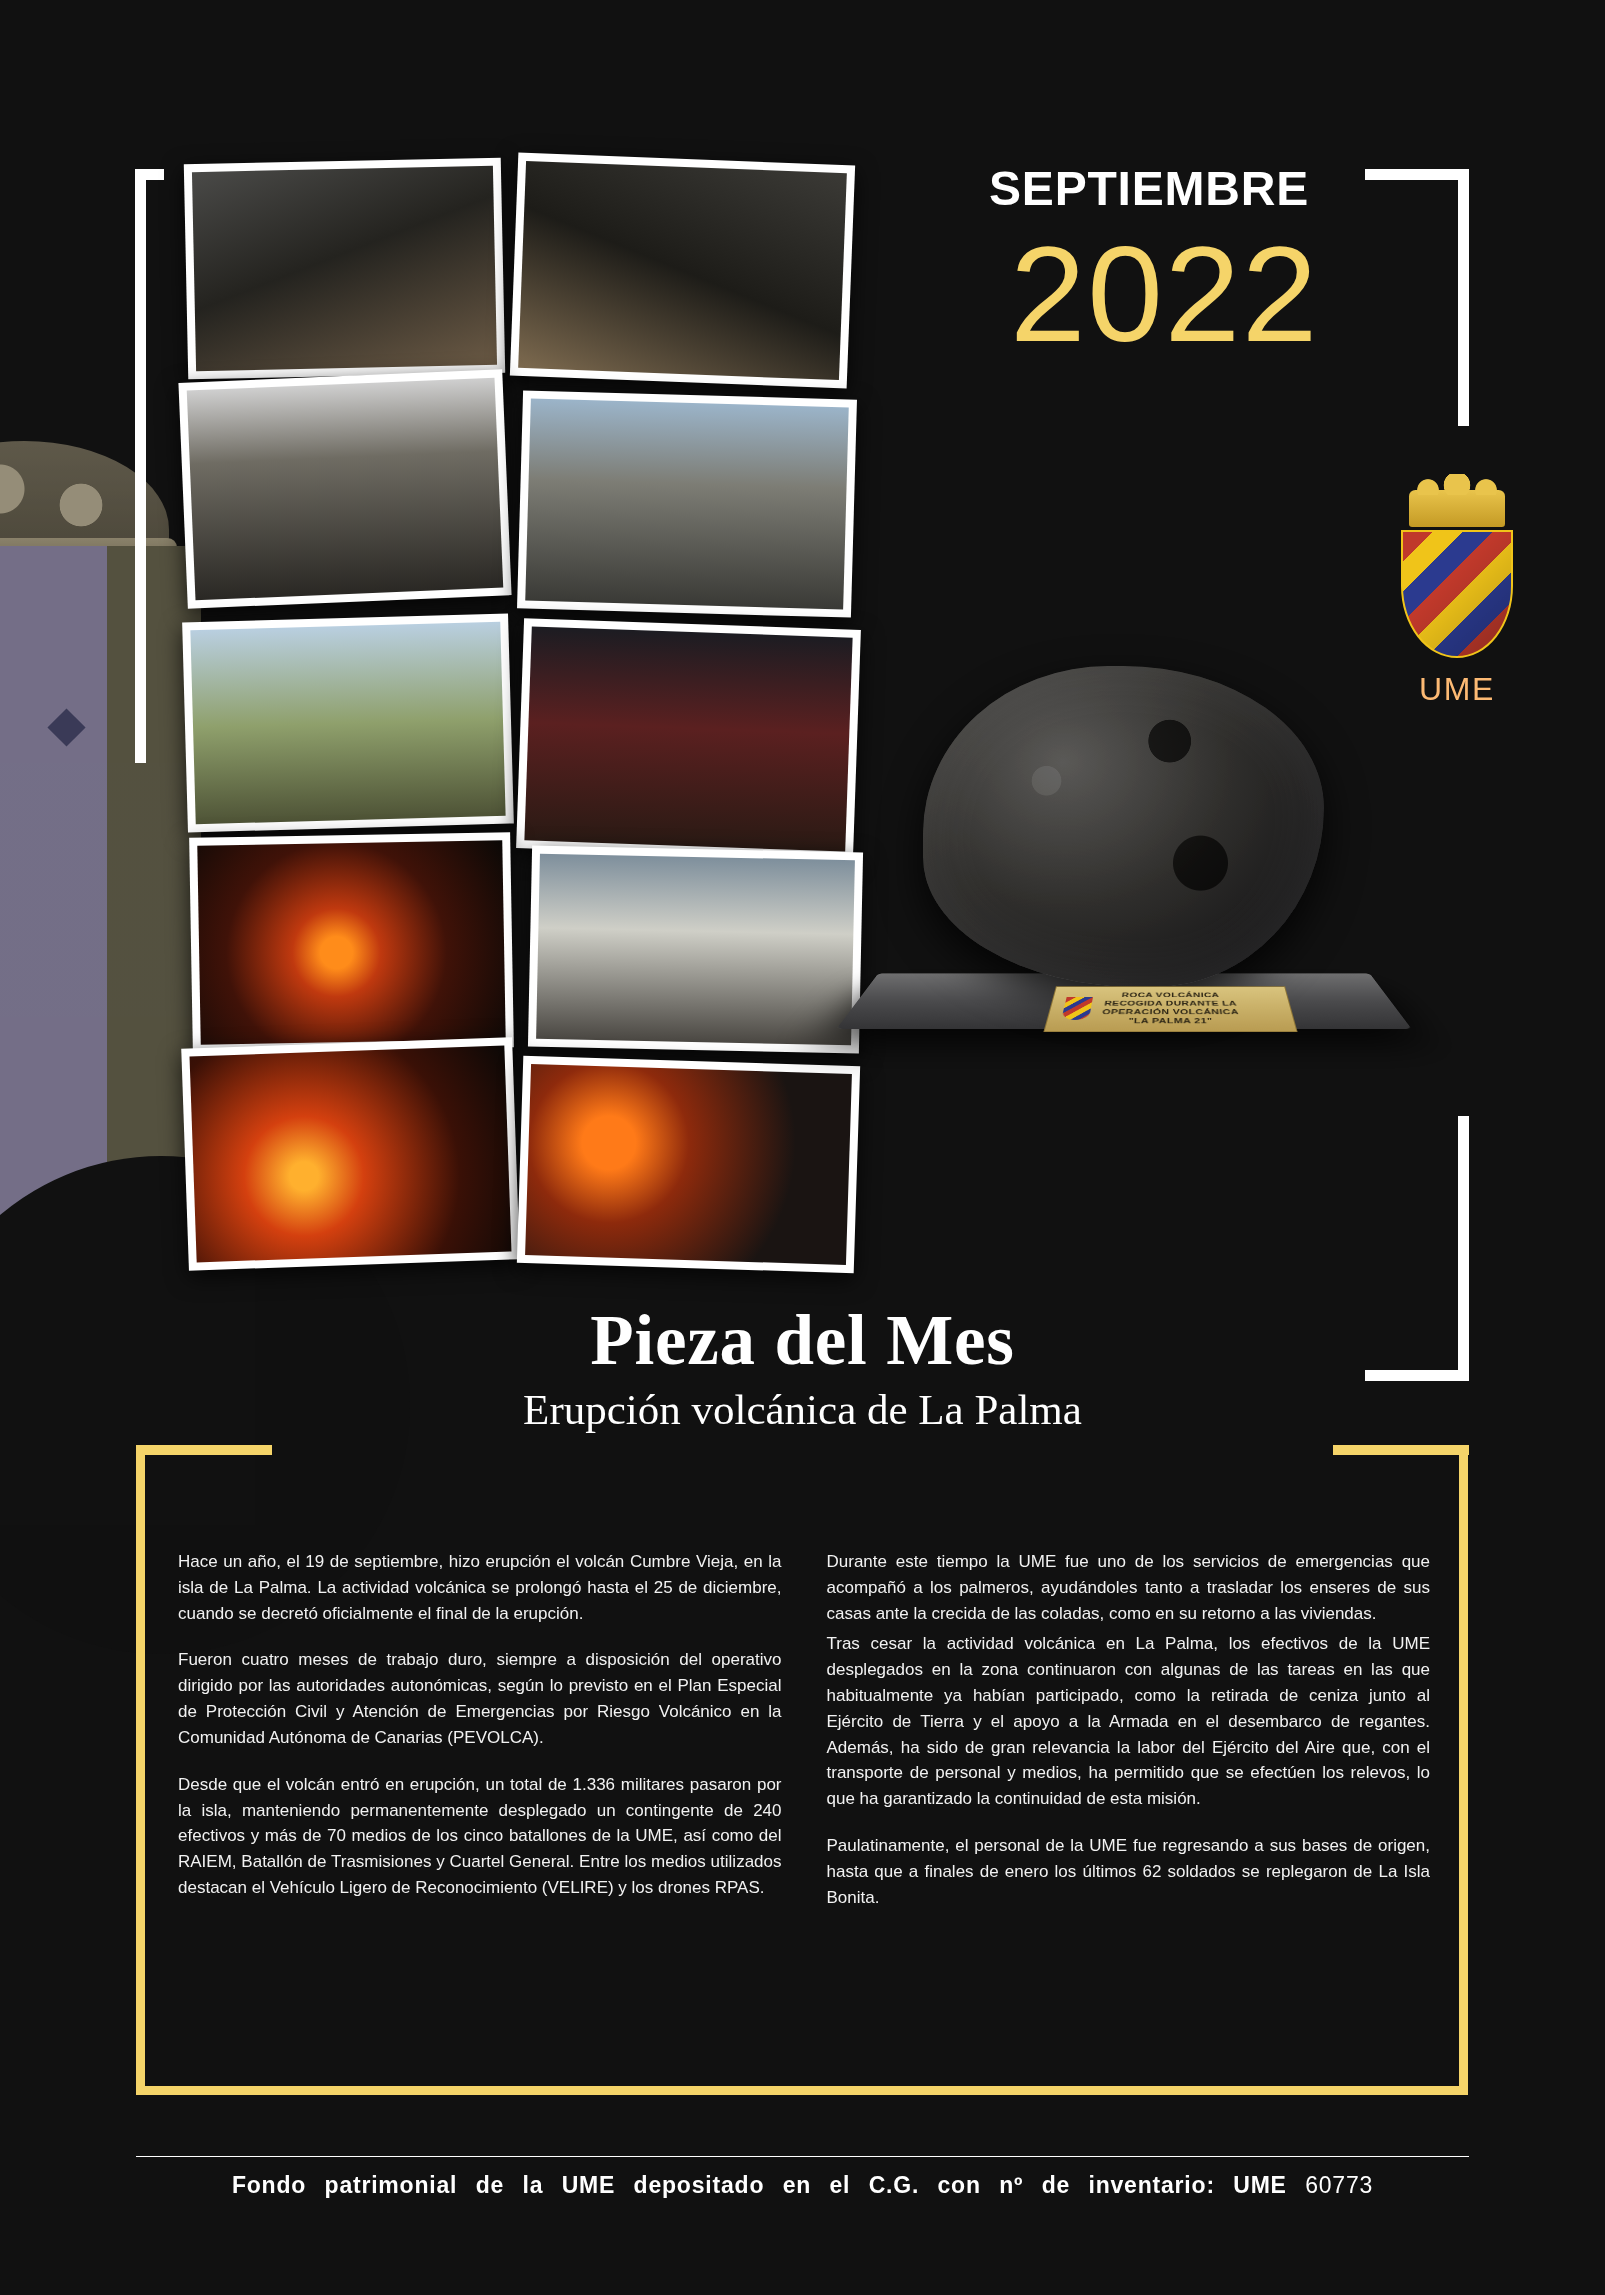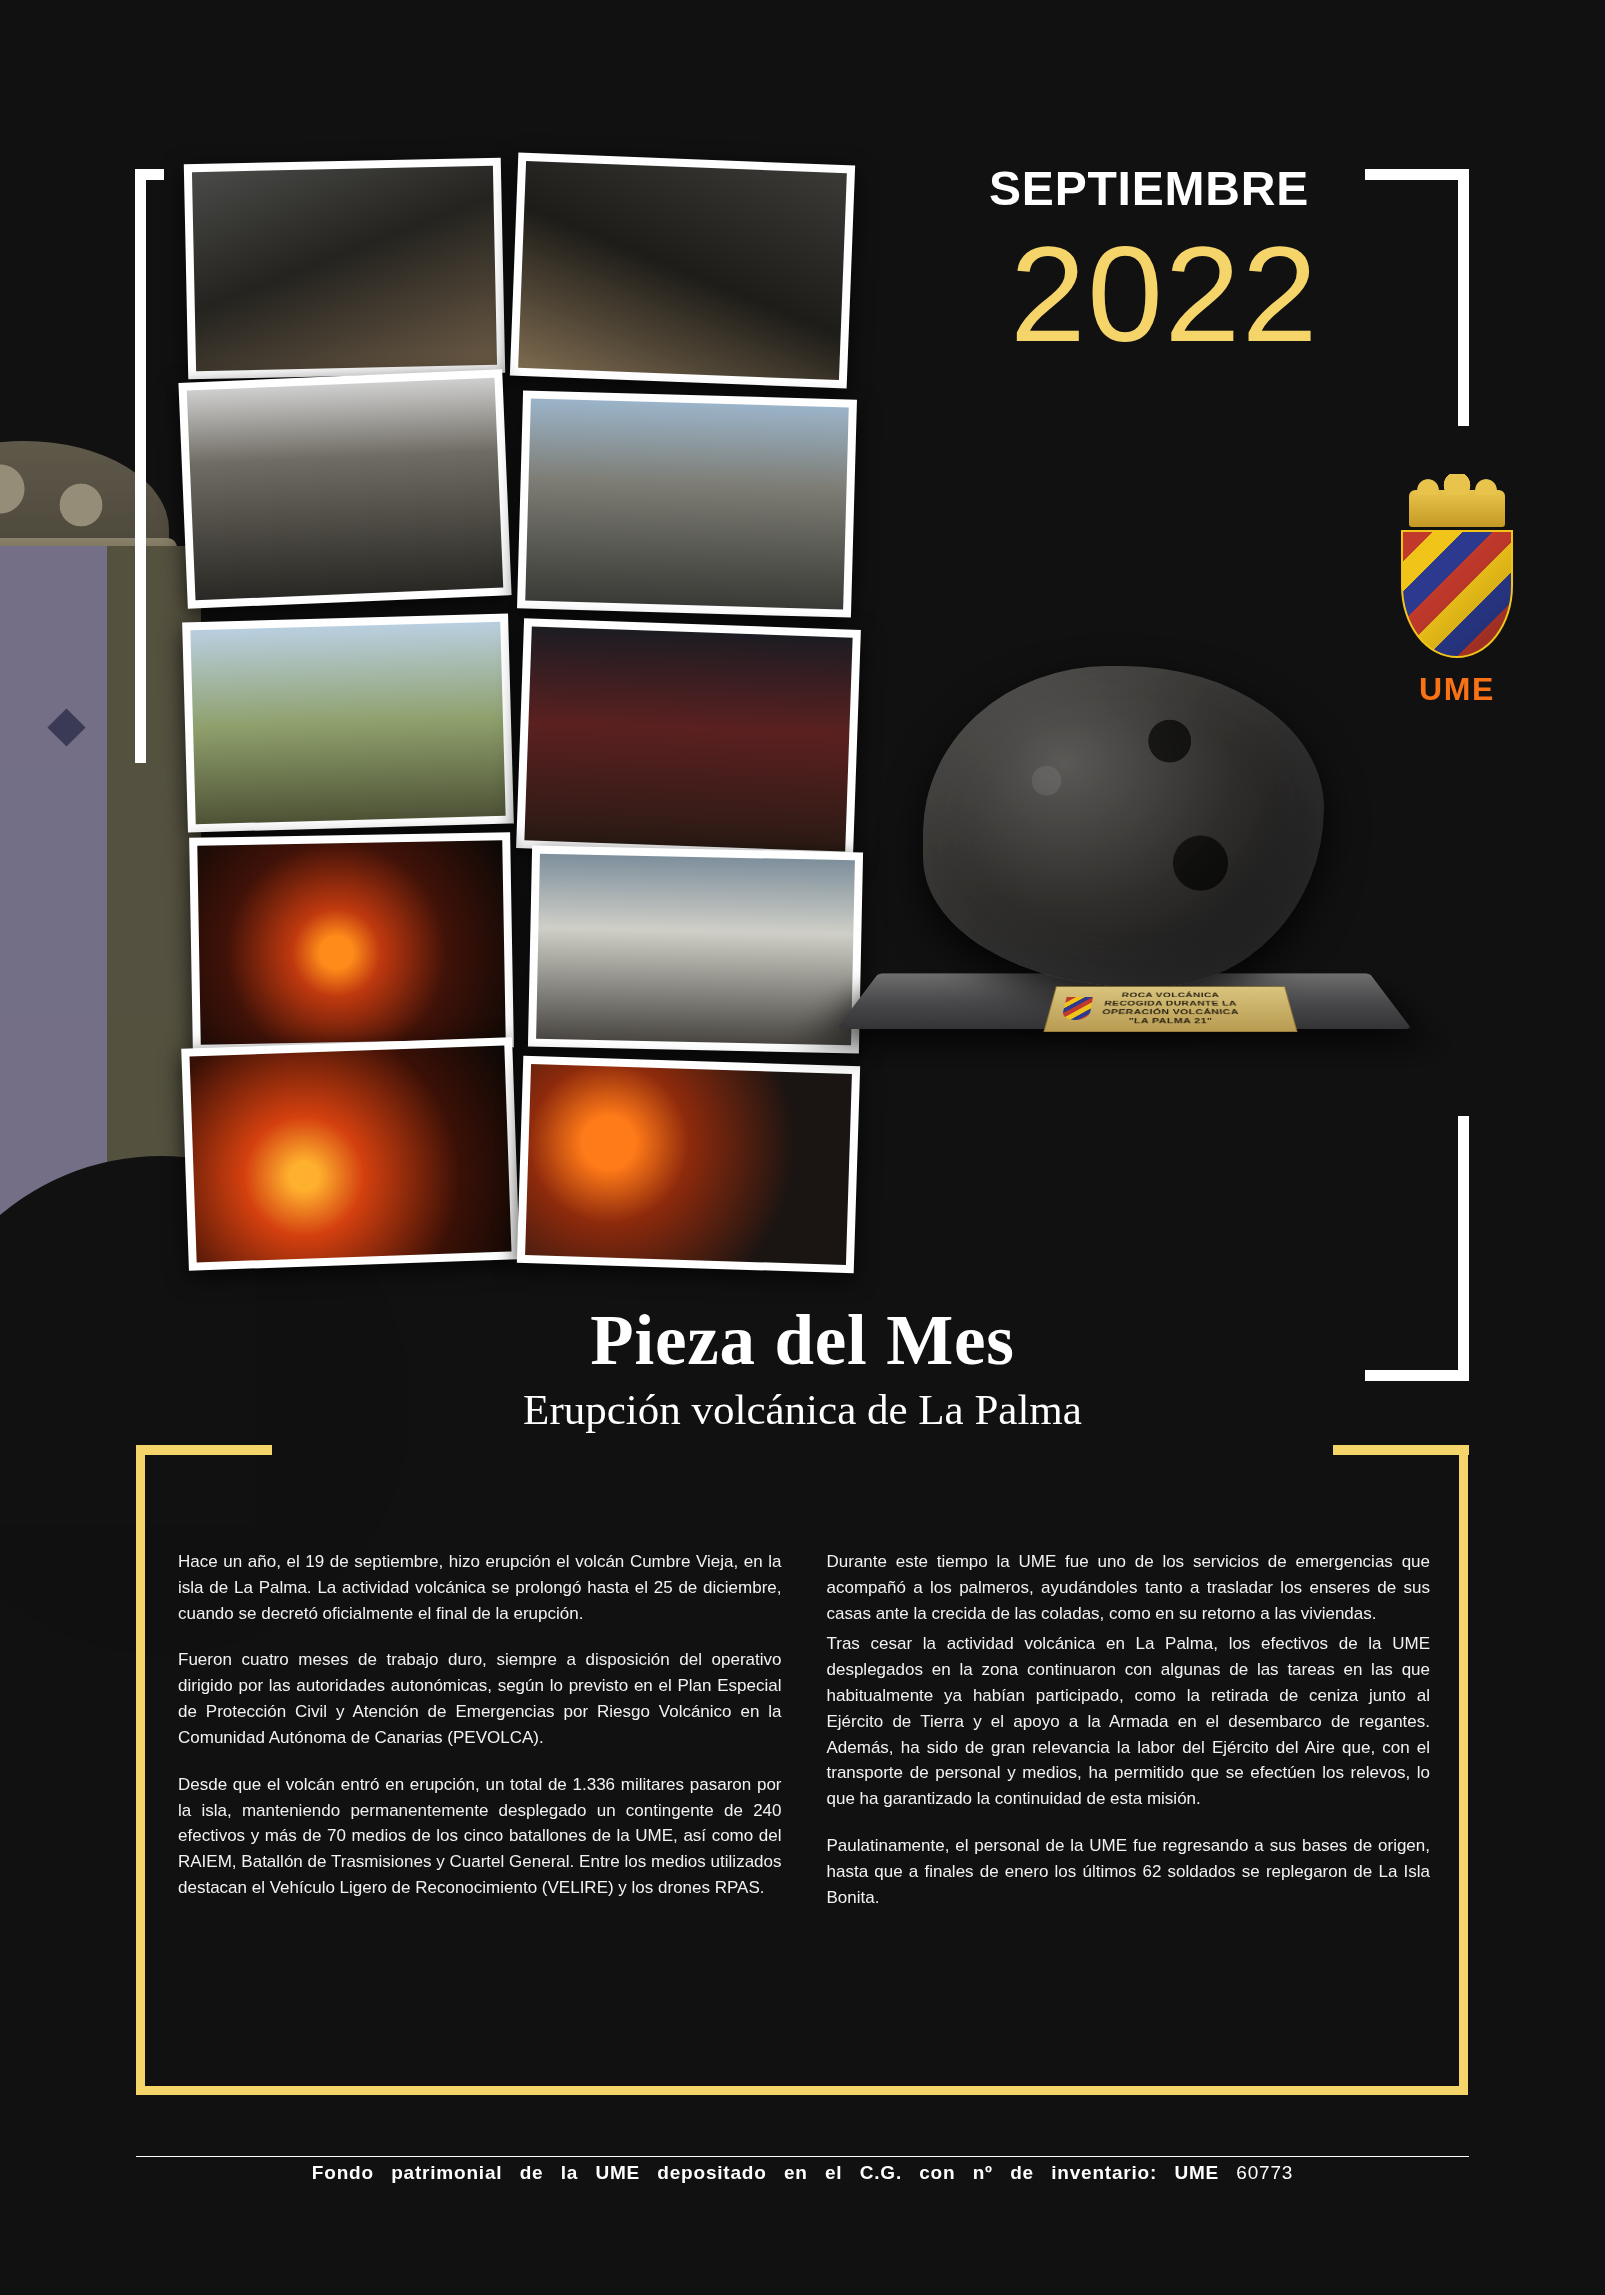--- a/index.html
+++ b/index.html
@@ -111,21 +111,21 @@
     background: repeating-linear-gradient(135deg, #c0392b 0 21px, #f0c419 21px 42px, #2b3a8f 42px 63px);
     border: 2.4px solid #f0c419;
     border-radius: 0 0 56px 56px / 0 0 72px 72px;
     position: relative; overflow: hidden;
   }
   .ume-shield:after {
     content:""; position:absolute; inset:0;
     background: linear-gradient(135deg, transparent 40%, rgba(0,0,0,.25) 100%);
   }
   .ume-label {
-    margin-top: 13px; font-size: 32px; font-weight: bold; color: #f97316;
+    margin-top: 13px; font-size: 32px; font-weight: normal; color: #fdba74;
     letter-spacing: 1.6px;
   }
   
   .photo {
     position: absolute;
     background: #ffffff;
     padding: 8px;
     box-shadow: 0 6.4px 22.5px rgba(0,0,0,.75);
   }
   .photo .inner { width: 100%; height: 100%; background-size: cover; }
@@ -211,23 +211,23 @@
   }
   .col { width: 604px; }
   .col p {
     font-size: 17px; line-height: 1.52; text-align: justify;
     margin-bottom: 21px; color: #f2f2f2;
   }
   .col p.tight { margin-bottom: 4.8px; }
   .footer {
     position: absolute; left: 136px; right: 136px; top: 2156px;
     border-top: 1.6px solid #ffffff;
-    padding-top: 5px;
+    padding-top: 15px;
     text-align: center;
-    color: #ffffff; font-size: 19px; font-weight: bold;
+    color: #ffffff; font-size: 23px; font-weight: bold;
     letter-spacing: 0.8px;
     word-spacing: 11.2px;
   }
   .footer .num { font-weight: normal; }
 </style>
 </head>
 <body>
 
 <div class="poster">
 

